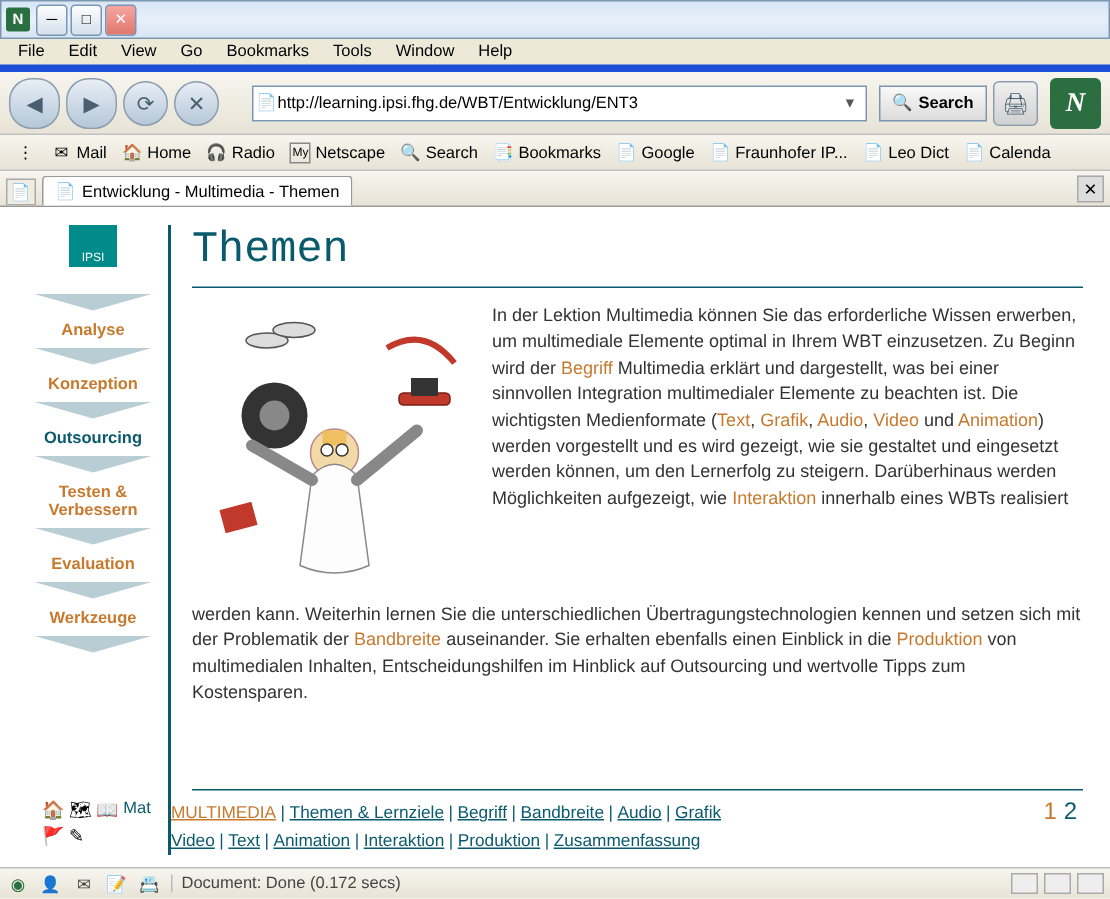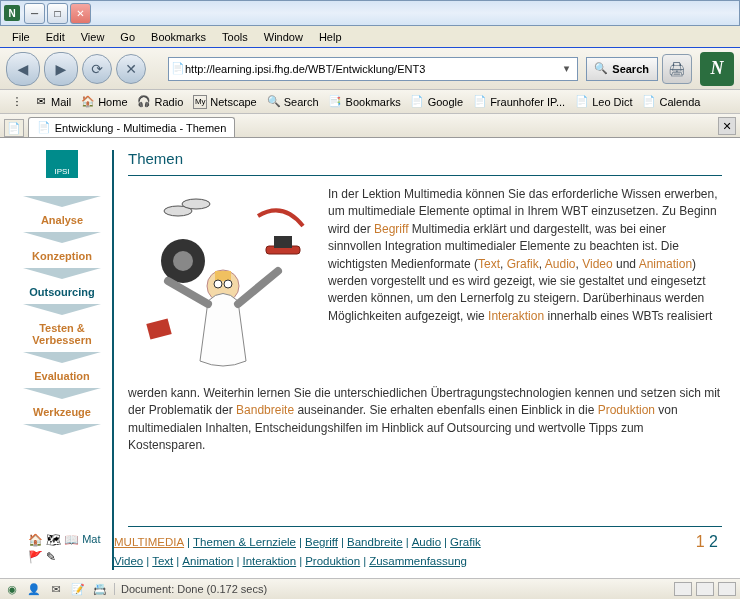--- a/index.html
+++ b/index.html
@@ -3,21 +3,21 @@
 <meta charset="utf-8">
 <style>
 * { margin: 0; padding: 0; box-sizing: border-box; }
 body { font-family: "Trebuchet MS", Verdana, sans-serif; font-size: 11px; background: #ece9d8; width: 740px; height: 599px; overflow: hidden; }
 .titlebar { height: 26px; background: linear-gradient(to bottom, #d6e5f5 0%, #e8f0fa 50%, #d6e5f5 100%); border: 1px solid #7a96b5; display: flex; align-items: center; padding: 0 3px; }
 .titlebar .icon { width: 16px; height: 16px; background: #2b6e3f; border-radius: 2px; margin-right: 4px; display: flex; align-items: center; justify-content: center; color: #fff; font-weight: bold; font-size: 10px; }
 .titlebar .title { flex: 1; color: #666; font-size: 12px; }
 .winbtns { display: flex; gap: 2px; }
 .winbtn { width: 21px; height: 21px; border: 1px solid #7a96b5; background: linear-gradient(to bottom, #fdfdfd, #d6e0ec); border-radius: 3px; display: flex; align-items: center; justify-content: center; font-size: 10px; cursor: pointer; }
 .winbtn.close { background: linear-gradient(to bottom, #f5a6a0, #e2766c); color: #fff; }
-.menubar { height: 22px; background: #ece9d8; display: flex; align-items: center; padding: 0 6px; gap: 4px; border-bottom: 1px solid #1d4ed8; }
+.menubar { height: 22px; background: #ece9d8; display: flex; align-items: flex-start; padding: 0 6px; gap: 4px; border-bottom: 5px solid #1d4ed8; }
 .menubar span { padding: 2px 6px; cursor: pointer; font-size: 11px; }
 .navbar { height: 42px; background: linear-gradient(to bottom, #f7f5ee, #e7e3d6); border-bottom: 1px solid #bfbfbf; display: flex; align-items: center; padding: 0 6px; gap: 4px; }
 .navbtn { width: 30px; height: 30px; border-radius: 15px; background: linear-gradient(to bottom, #e8eef5, #b5c7d8); border: 1px solid #8a9db0; display: flex; align-items: center; justify-content: center; color: #4a5e72; font-size: 14px; cursor: pointer; }
 .navbtn.big { width: 34px; height: 34px; }
 .urlbox { flex: 1; height: 24px; background: #fff; border: 1px solid #7a96b5; display: flex; align-items: center; padding: 0 2px; margin: 0 4px; }
 .urlbox .lockicon { width: 14px; display: flex; justify-content: center; }
 .urlbox input { flex: 1; border: none; outline: none; font-size: 11px; height: 100%; }
 .urlbox .dropdown { width: 16px; text-align: center; color: #555; cursor: pointer; }
 .searchbtn { height: 24px; padding: 0 8px; background: linear-gradient(to bottom, #f9f9f9, #dcdcdc); border: 1px solid #7a96b5; display: flex; align-items: center; gap: 4px; cursor: pointer; font-size: 11px; font-weight: bold; }
 .nlogo { width: 34px; height: 34px; background: #2b6e3f; border-radius: 4px; display: flex; align-items: center; justify-content: center; color: #fff; font-weight: bold; font-size: 18px; margin-left: 4px; font-style: italic; font-family: Georgia, serif; }
@@ -32,21 +32,21 @@
 .content { background: #fff; height: 440px; position: relative; overflow: hidden; }
 .page { padding: 12px 18px 8px 18px; display: flex; gap: 6px; height: 100%; }
 .leftcol { width: 88px; display: flex; flex-direction: column; align-items: center; }
 .ipsi { width: 32px; height: 28px; background: #008b8b; color: #fff; font-size: 8px; display: flex; align-items: flex-end; justify-content: center; padding-bottom: 2px; margin-bottom: 18px; }
 .navitem { width: 82px; text-align: center; font-size: 11px; font-weight: bold; padding: 6px 2px; cursor: pointer; }
 .navitem.orange { color: #c77a2e; }
 .navitem.teal { color: #0a5a6e; }
 .chev { width: 82px; height: 12px; display: flex; align-items: center; justify-content: center; }
 .chev svg { width: 78px; height: 12px; }
 .maincol { flex: 1; border-left: 2px solid #0a5a6e; padding-left: 14px; display: flex; flex-direction: column; }
-.heading { color: #0a5a6e; font-size: 15px; font-family: Liberation Sans, sans-serif; margin-bottom: 8px; }
+.heading { color: #0a5a6e; font-size: 29px; font-family: Liberation Mono, monospace; margin-bottom: 8px; }
 .hr { border: none; border-top: 1px solid #0a5a6e; margin-bottom: 10px; }
 .body { display: flex; gap: 10px; font-size: 12px; color: #333; line-height: 1.45; }
 .illus { width: 190px; height: 195px; flex-shrink: 0; position: relative; }
 .bodytext { flex: 1; }
 .bodytext a, .bodytext .lnk { color: #c77a2e; text-decoration: none; }
 .contbody { font-size: 12px; color: #333; line-height: 1.45; margin-top: 4px; }
 .contbody .lnk { color: #c77a2e; }
 .footer { margin-top: auto; padding-top: 8px; }
 .fhr { border: none; border-top: 1px solid #0a5a6e; margin-bottom: 6px; }
 .footrow { display: flex; align-items: flex-start; }

